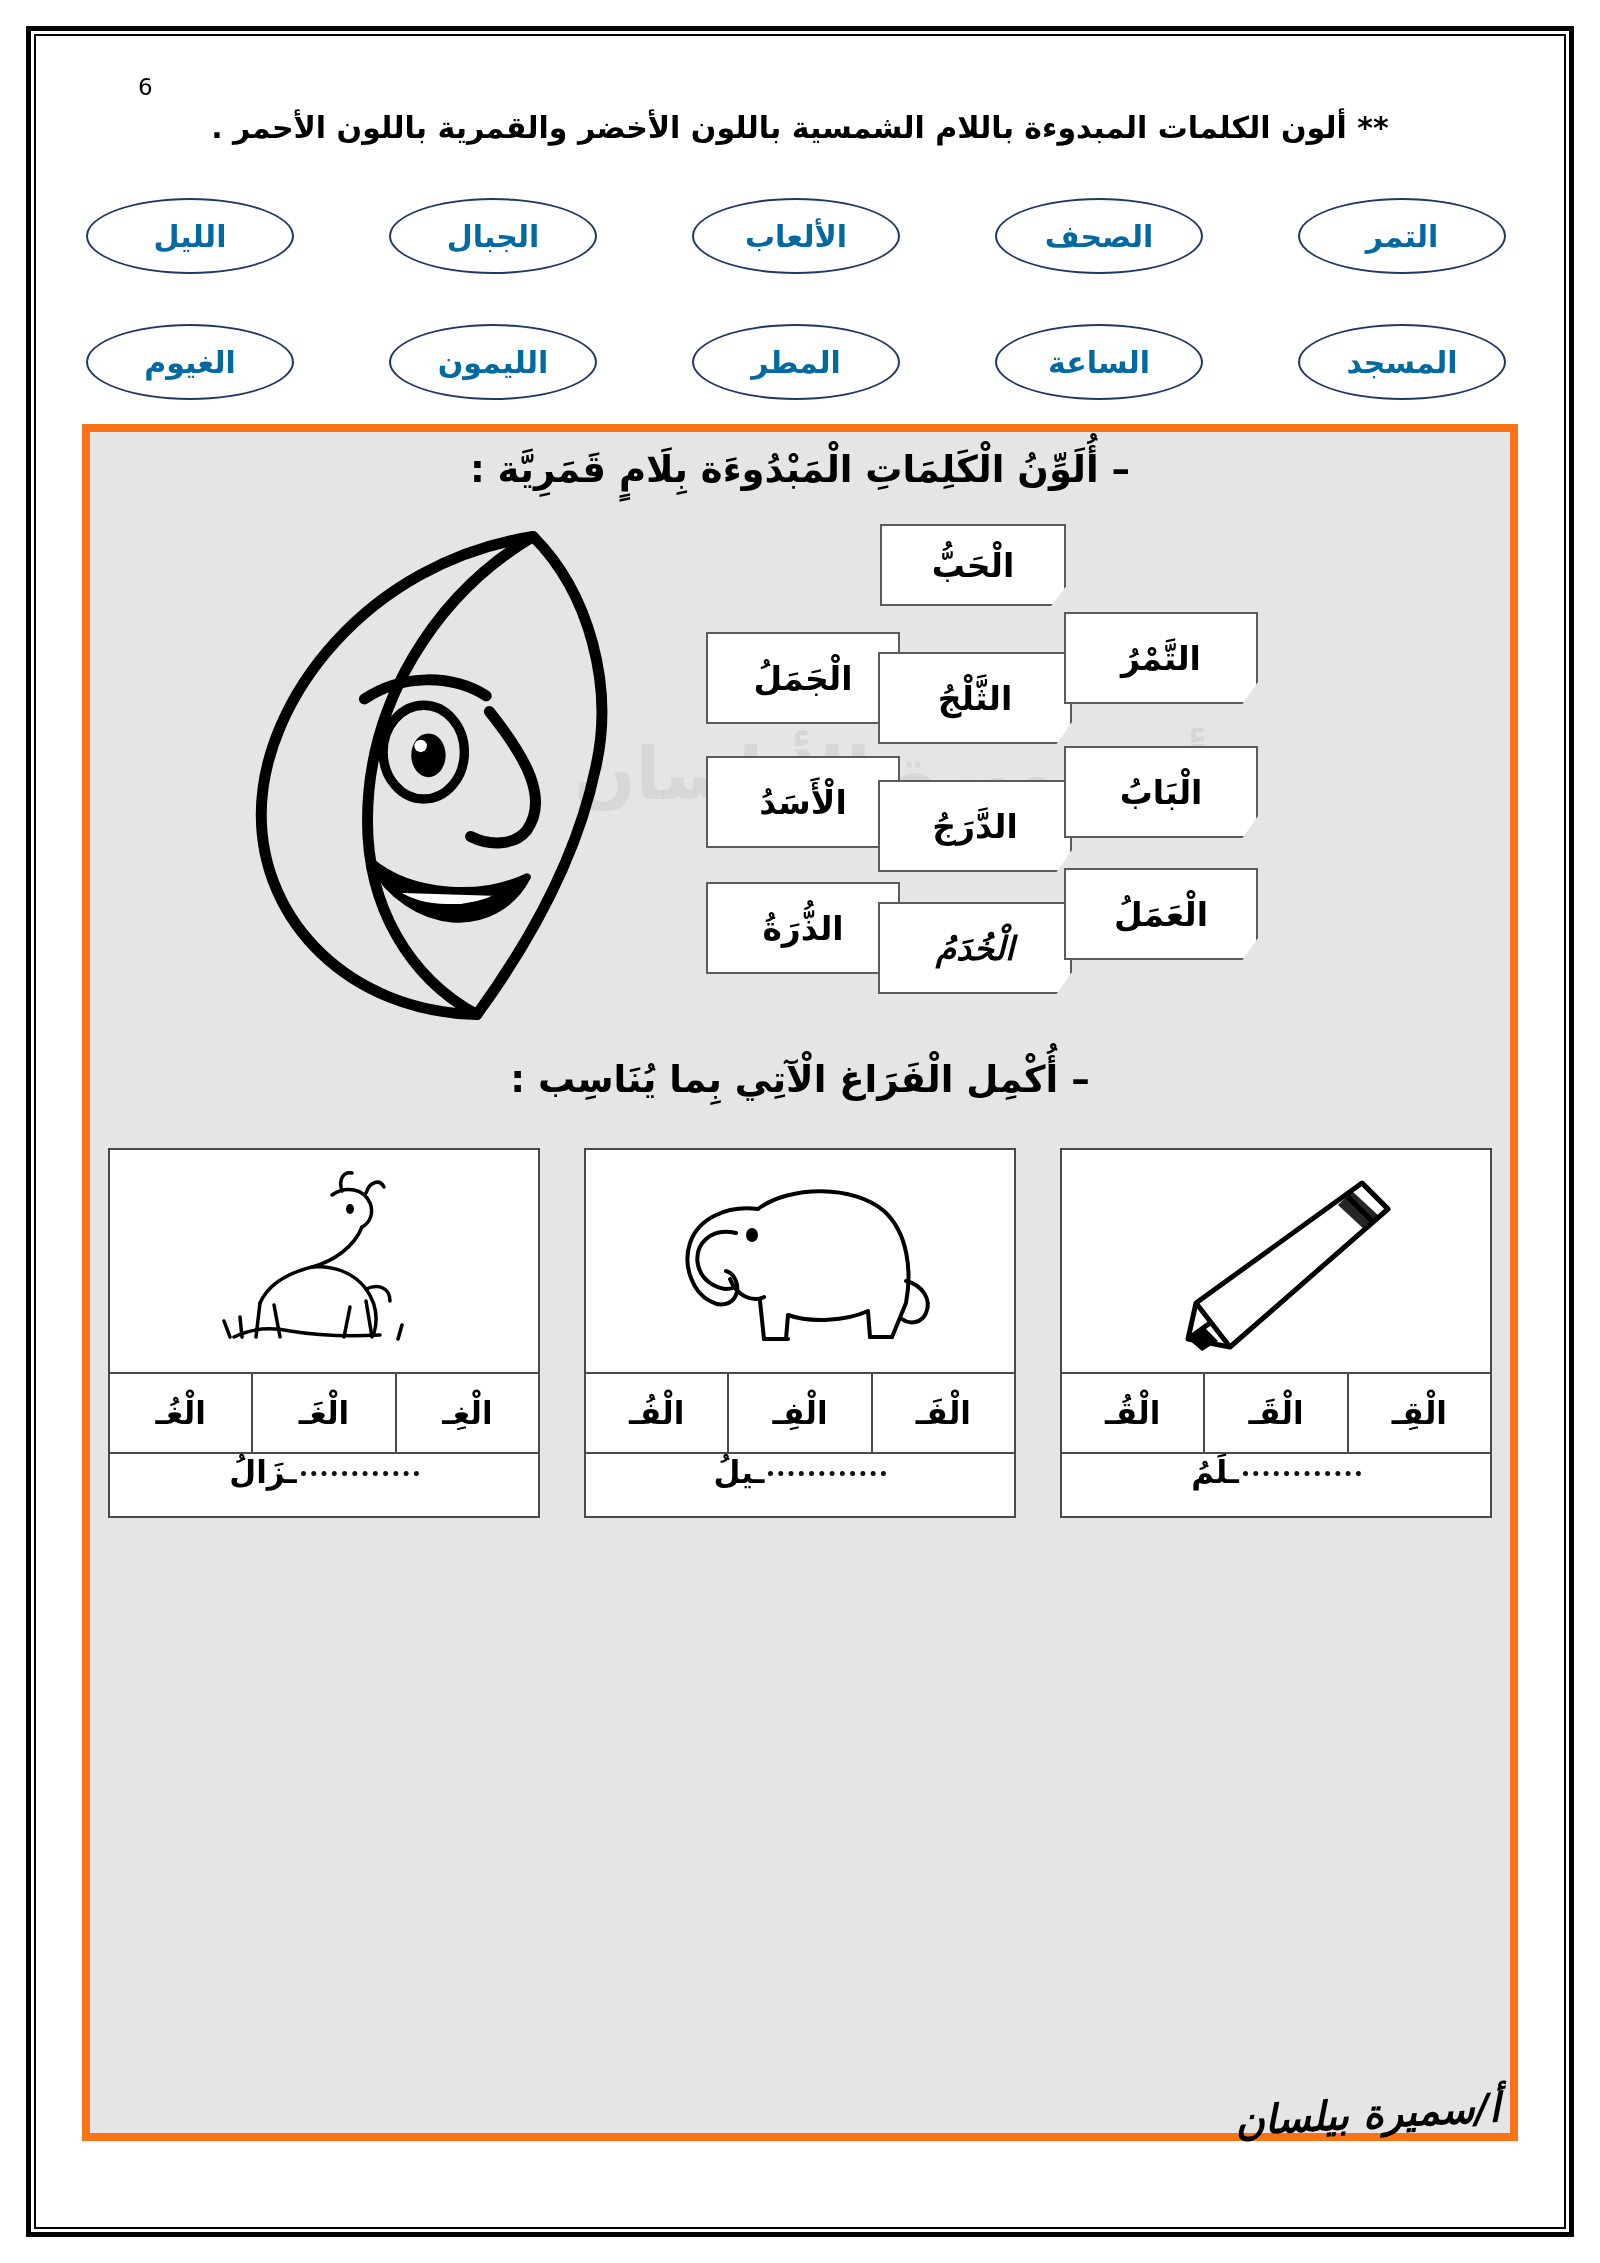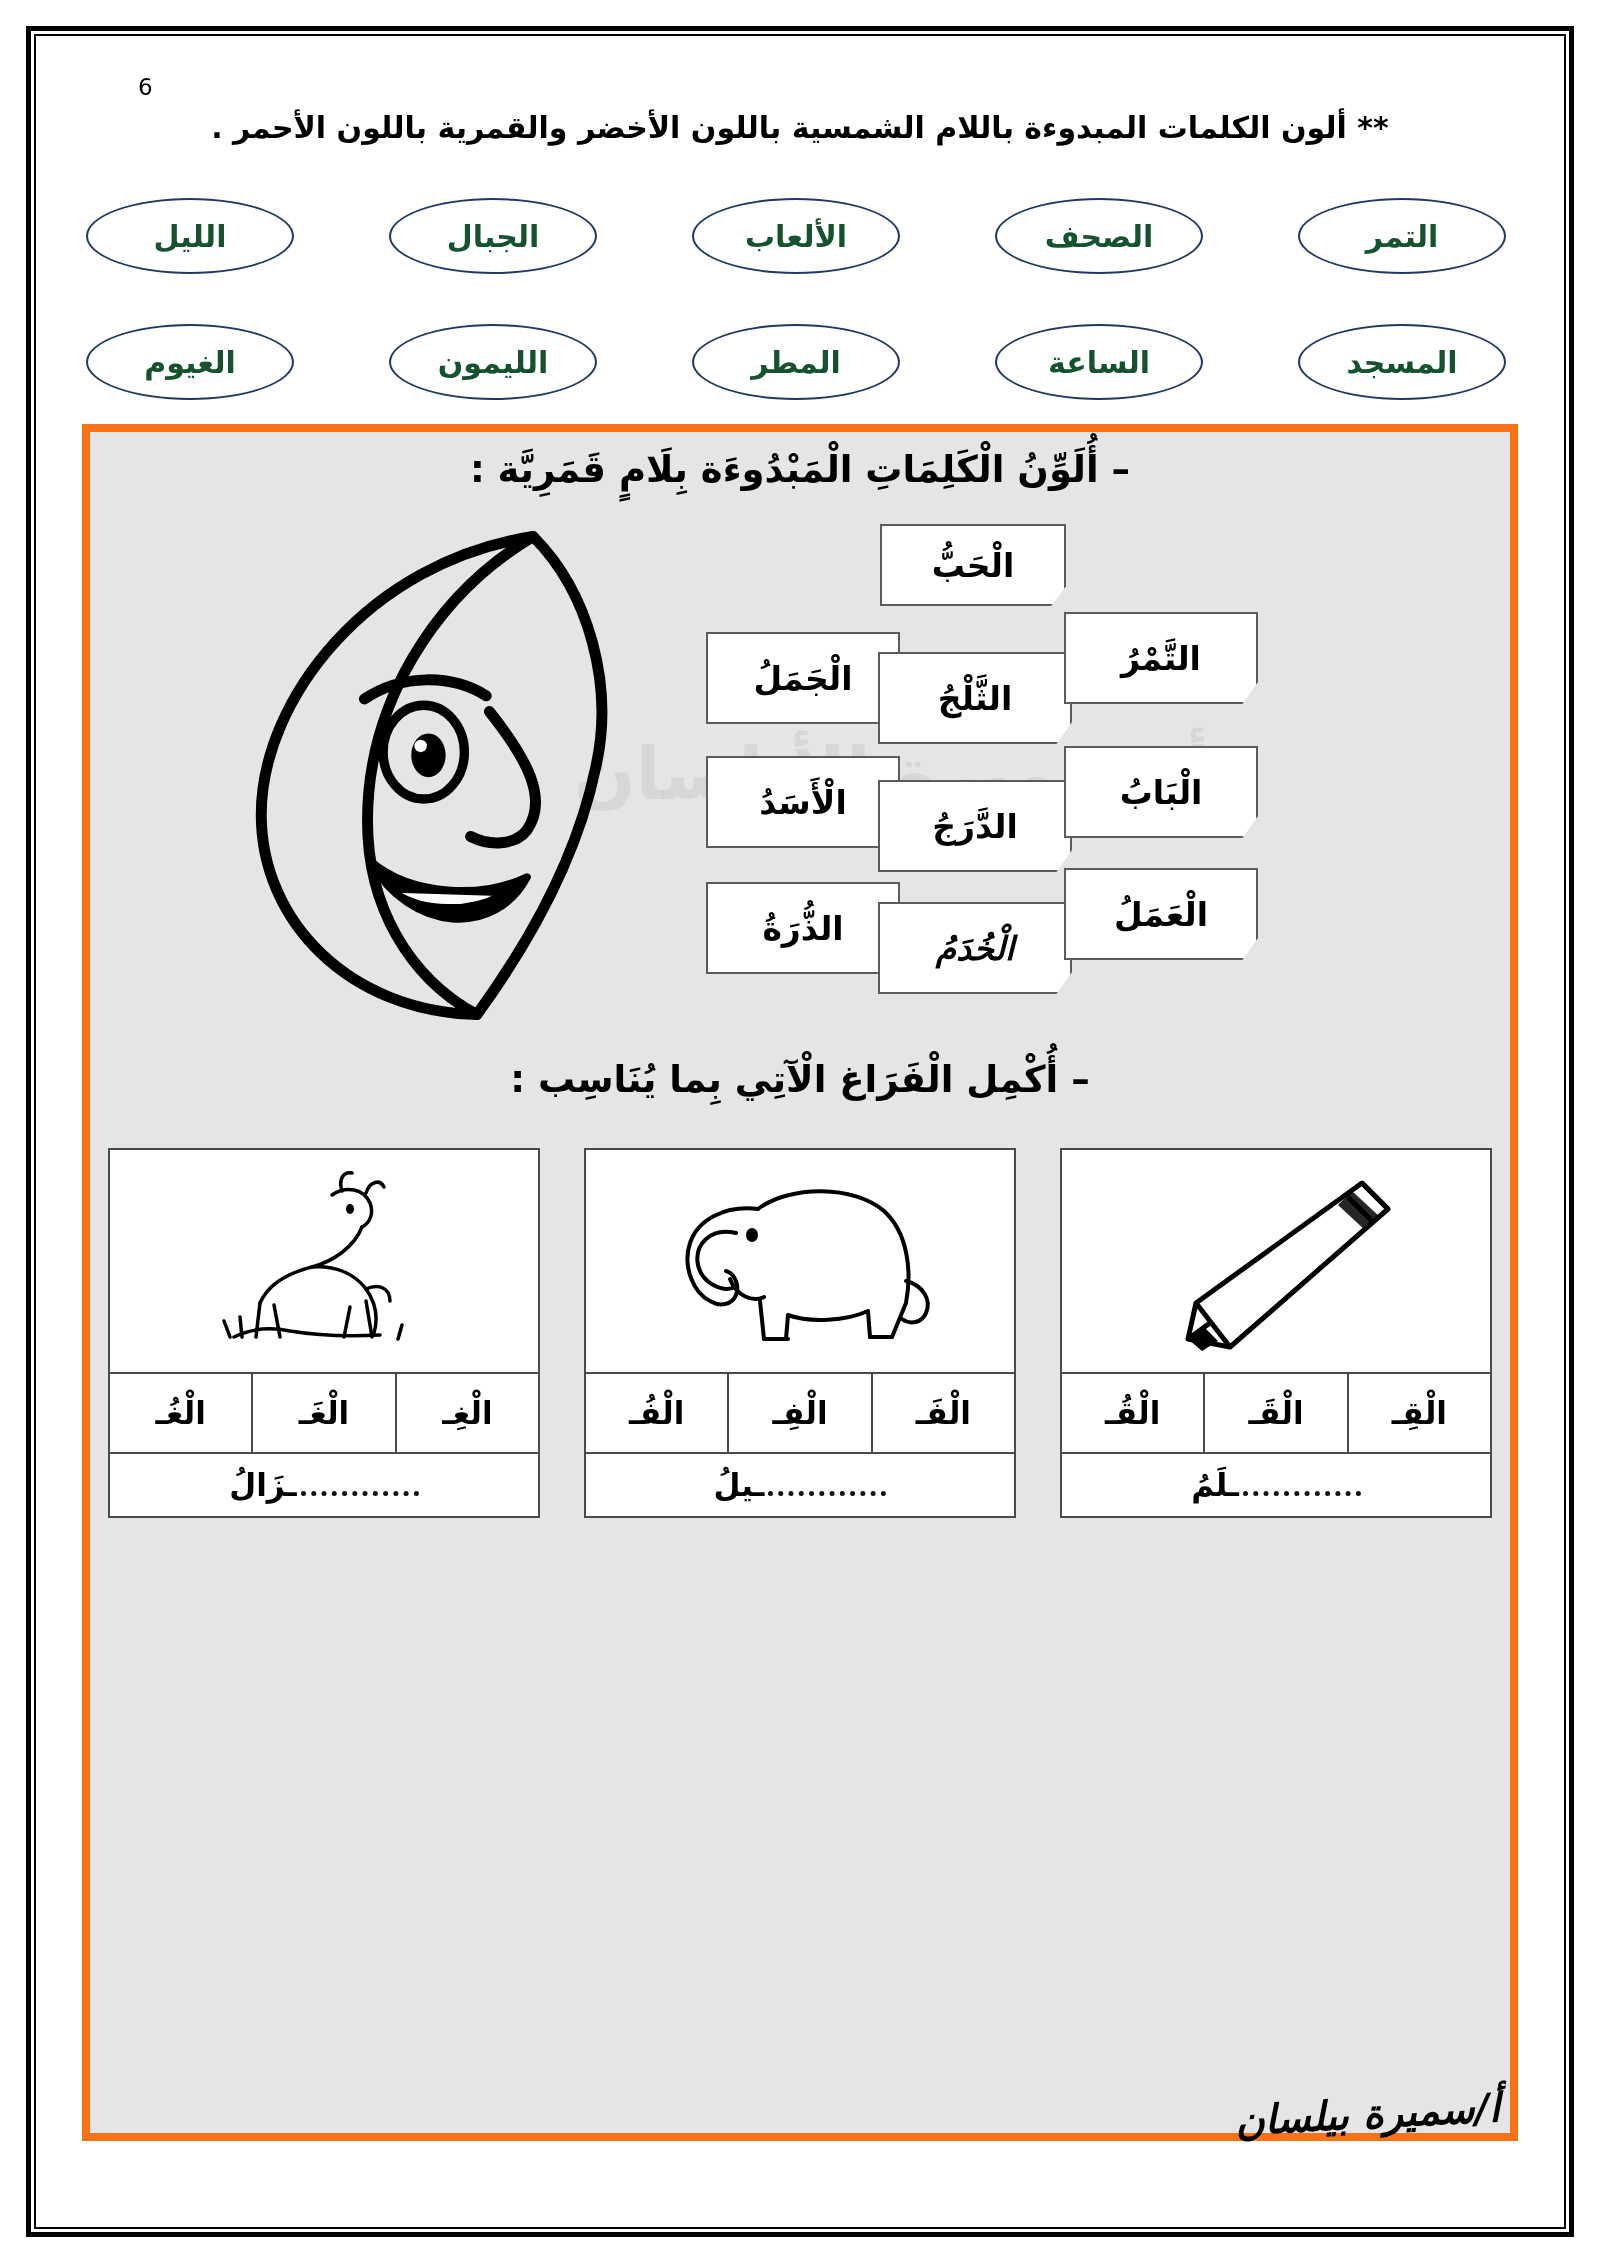--- a/index.html
+++ b/index.html
@@ -47,21 +47,21 @@
     justify-content:space-between;align-items:center;
   }
   .oval-row.r1{top:122px;padding:0 18px 0 10px;}
   .oval-row.r2{top:248px;padding:0 18px 0 10px;}
   .oval{
     width:208px;height:76px;
     border:2.5px solid #1F3864;
     border-radius:50%/50%;
     background:#fff;
     display:flex;align-items:center;justify-content:center;
-    color:#14532d;font-weight:bold;font-size:30px;
+    color:#0369a1;font-weight:bold;font-size:30px;
     box-sizing:border-box;
   }
 
   
   .main-box{
     position:absolute;top:348px;right:6px;left:6px;bottom:46px;
     border:8px solid #f97316;box-sizing:border-box;background:#e5e5e5;
   }
   .heading-1{
     position:absolute;top:16px;right:0;left:0;
@@ -115,21 +115,21 @@
   .syll-row{
     display:flex;flex-direction:row;height:78px;
     border-bottom:2px solid #4a4a4a;
   }
   .syll{
     flex:1;display:flex;align-items:center;justify-content:center;
     font-size:31px;font-weight:bold;border-left:2px solid #4a4a4a;
   }
   .syll:last-child{border-left:none;}
   .answer{
-    flex:1;display:flex;align-items:center;justify-content:center;
+    flex:1;display:flex;justify-content:center;
     font-size:31px;font-weight:bold;gap:4px;
   }
   .dots{
     display:inline-block;width:118px;border-bottom:5px dotted #111;
     height:17px;
   }
 
   
   .signature{
     position:absolute;bottom:-4px;right:10px;

